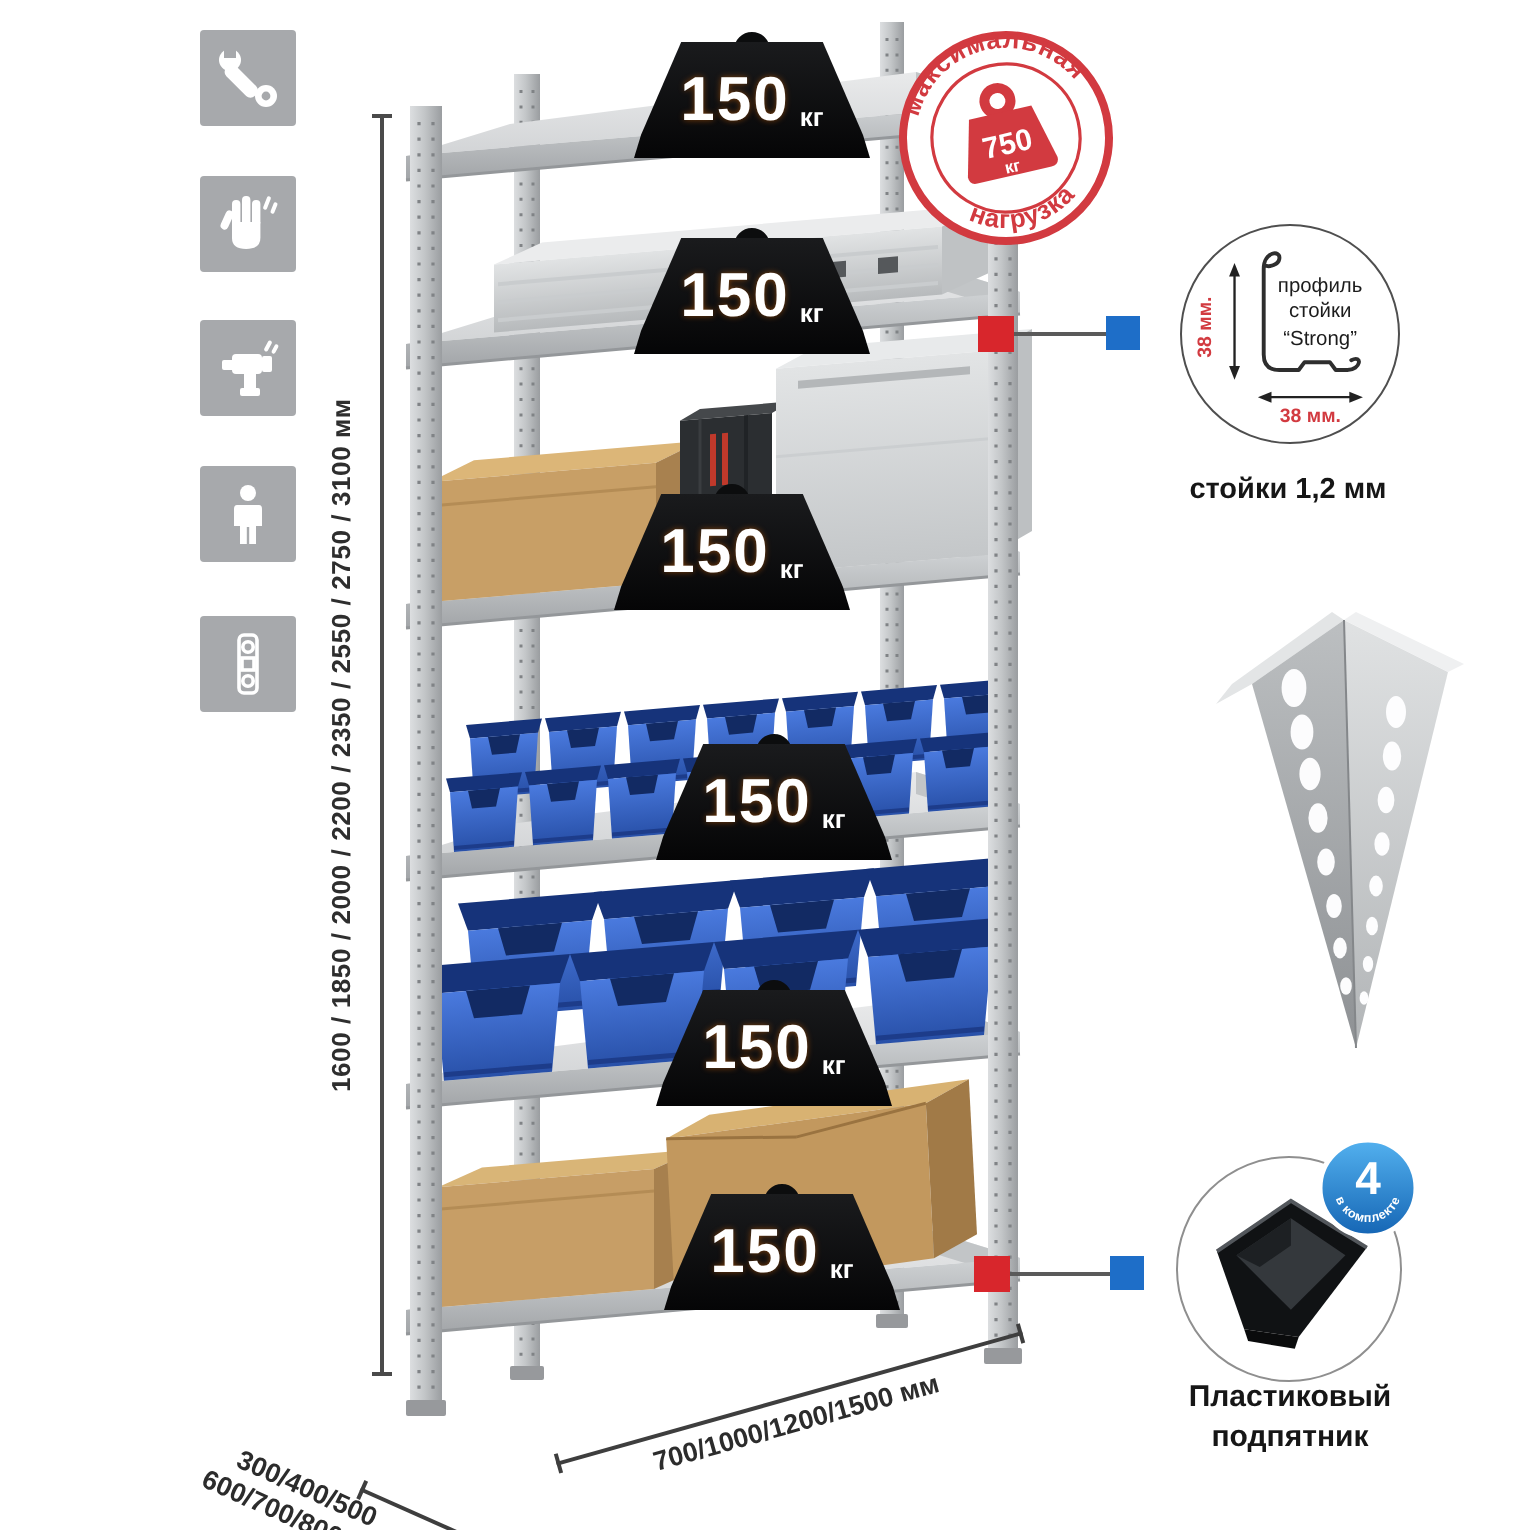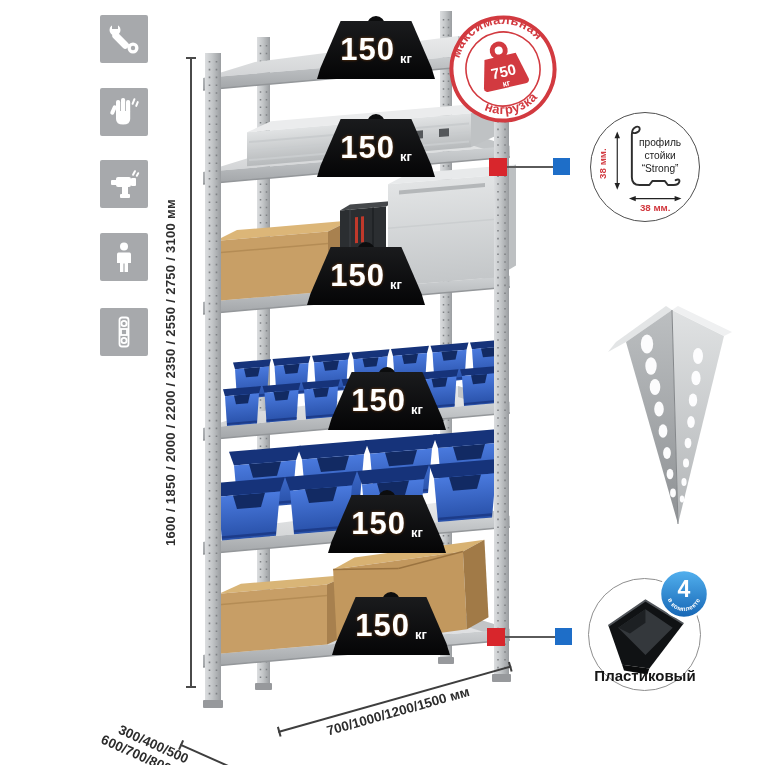--- a/index.html
+++ b/index.html
@@ -371,20 +371,21 @@
       <polygon points="39,88 46,85.2 46,90.8" fill="#222"></polygon>
       <polygon points="93,88 86,85.2 86,90.8" fill="#222"></polygon>
       <text x="15" y="52" transform="rotate(-90 15 52)" class="pd-red" text-anchor="middle">38 мм.</text>
       <text x="66" y="101" class="pd-red" text-anchor="middle">38 мм.</text>
       <text x="71" y="34" class="pd-blk" text-anchor="middle">профиль</text>
       <text x="71" y="47" class="pd-blk" text-anchor="middle">стойки</text>
       <text x="71" y="61" class="pd-blk" text-anchor="middle">“Strong”</text>
     </svg>
   </div>
   <div class="cap" style="left:559px;top:236px;width:170px">
+    <div>стойки 1,2 мм</div>
   </div>
 
   <svg class="corner-profile" width="145" height="232" viewBox="0 0 145 232">
     <defs>
       <linearGradient id="gAngL" x1="0" y1="0" x2="0" y2="1">
         <stop offset="0" stop-color="#bcbfc1"></stop>
           <stop offset="1" stop-color="#8e9194"></stop>
       </linearGradient>
       <linearGradient id="gAngR" x1="0" y1="0" x2="0" y2="1">
         <stop offset="0" stop-color="#e0e2e3"></stop>
@@ -428,22 +429,23 @@
       <linearGradient id="gBadge" x1="0" y1="0" x2="0" y2="1">
         <stop offset="0" stop-color="#53b1ef"></stop>
           <stop offset="1" stop-color="#1565b4"></stop>
       </linearGradient>
       <path id="badgeArc" d="M10,31.8 A17,17 0 0 0 42,31.8"></path>
     </defs>
     <circle cx="26" cy="26" r="24" fill="url(#gBadge)" stroke="#fff" stroke-width="2.5"></circle>
     <text x="26" y="29" class="b4">4</text>
     <text class="bsm"><textPath href="#badgeArc" startOffset="50%" text-anchor="middle">в комплекте</textPath></text>
   </svg>
-  <div class="cap" style="left:560px;top:666px;width:170px;font-size:15px">
+  <div class="cap" style="left:560px;top:689px;width:170px;font-size:15px">
     <div>Пластиковый</div>
+    <div>подпятник</div>
   </div>
 
   <div class="dim-left">
     <div class="dim-line"></div>
     <div class="dim-text">300/400/500</div>
     <div class="dim-text">600/700/800 мм</div>
   </div>
   <div class="dim-right">
     <div class="dim-line" style="width:242px;margin-bottom:4px"></div>
     <div class="dim-text">700/1000/1200/1500 мм</div>

